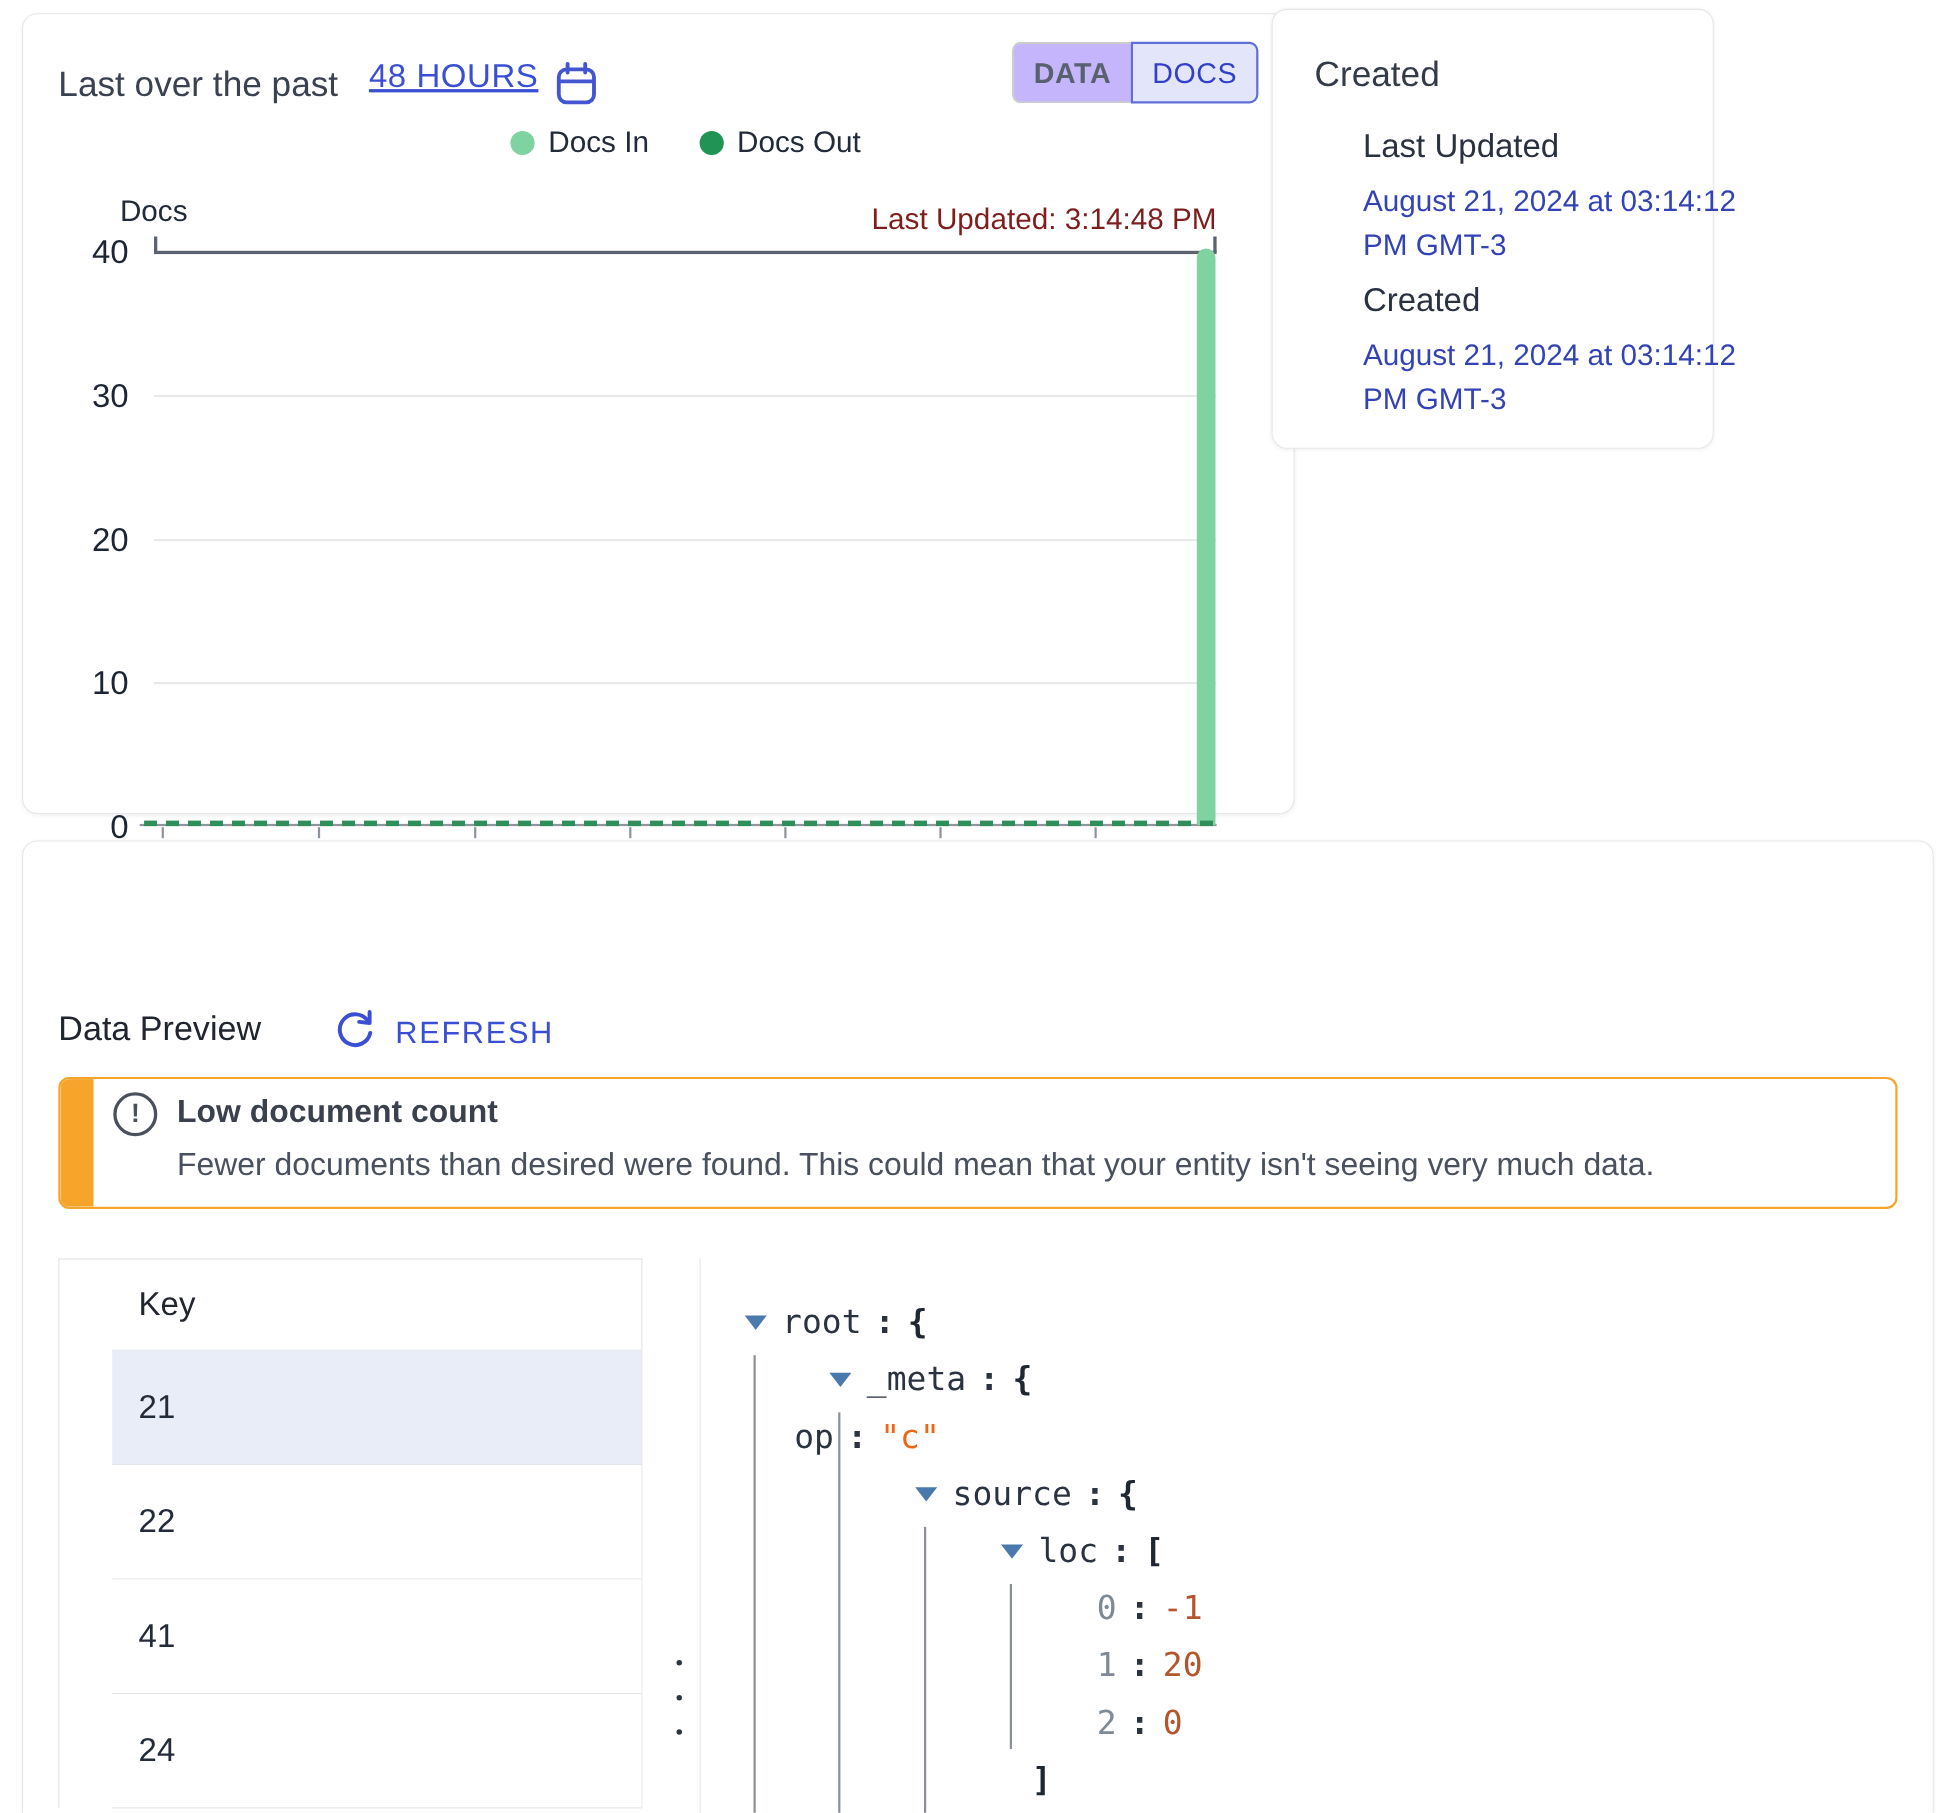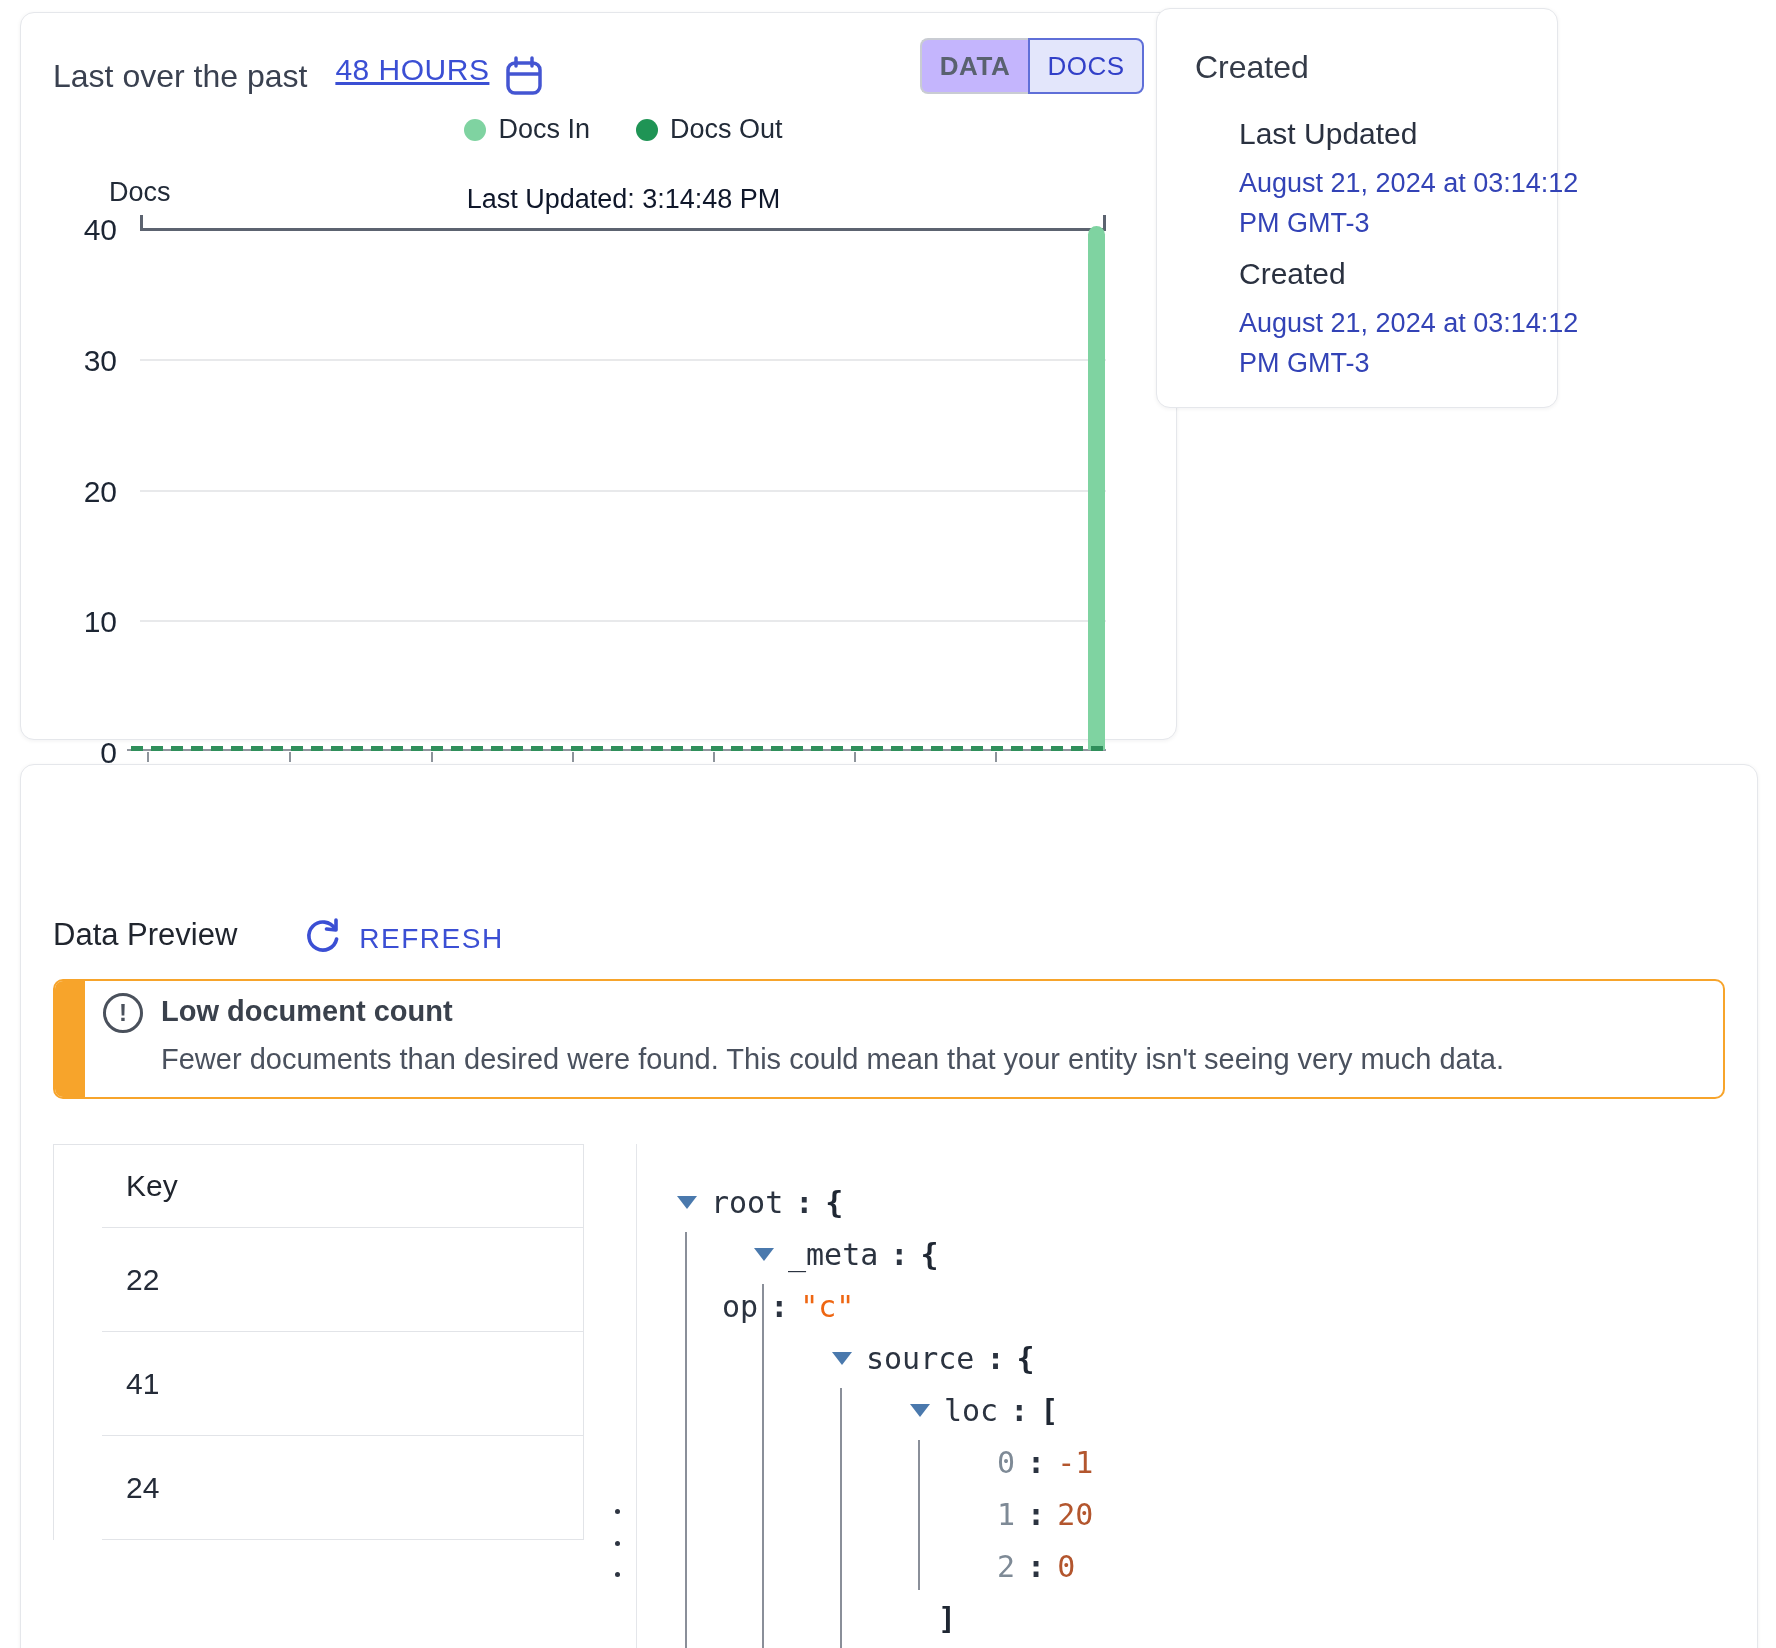--- a/index.html
+++ b/index.html
@@ -21,21 +21,21 @@
   .toggle-group{position:absolute;right:32px;top:25px;display:flex;}
   .toggle-btn{height:56px;display:flex;align-items:center;justify-content:center;font-size:26px;letter-spacing:.5px;cursor:pointer;box-sizing:border-box;}
   .toggle-data{width:108px;color:#59616f;background:#c4b5fd;border:2px solid #c9ccd3;border-right:none;border-radius:8px 0 0 8px;font-weight:bold;}
   .toggle-docs{width:116px;color:#3240c8;background:#e3e6fb;border:2px solid #5f6fd8;border-radius:0 8px 8px 0;font-weight:500;}
   .legend{position:absolute;left:120px;top:101px;width:965px;display:flex;justify-content:center;gap:46px;}
   .legend-item{display:flex;align-items:center;gap:12px;font-size:27px;color:#222b38;}
   .dot{width:22px;height:22px;border-radius:50%;}
   .dot-in{background:#7fd3a1;}
   .dot-out{background:#1f9455;}
   .axis-unit{position:absolute;left:88px;top:164px;font-size:27px;color:#222b38;}
-  .chart-title{position:absolute;left:120px;top:171px;width:965px;text-align:center;font-size:27px;color:#0f172a;}
+  .chart-title{position:absolute;left:120px;top:171px;width:965px;text-align:right;font-size:27px;color:#7f1d1d;}
   .plot{position:absolute;left:106px;top:215px;width:979px;height:523px;}
   .grid{position:absolute;left:13px;right:0;height:2px;background:#e8e9eb;}
   .topline{position:absolute;left:13px;right:0;top:0;height:3px;background:#5c6370;}
   .topline::before,.topline::after{content:"";position:absolute;top:-13px;width:3px;height:14px;background:#5c6370;}
   .topline::before{left:0;}
   .topline::after{right:0;}
   .baseline{position:absolute;left:0;right:0;bottom:0;height:2px;background:#8f959d;}
   .dashline{position:absolute;left:4px;right:0;bottom:0;height:5px;
     background:repeating-linear-gradient(90deg,#2f8f5b 0 12px,transparent 12px 20px);}
   .xtick{position:absolute;bottom:-11px;width:2px;height:10px;background:#8d939b;}
@@ -187,20 +187,21 @@
 
   <div class="warning">
     <div class="warn-bar"></div>
     <div class="warn-icon">!</div>
     <div class="warn-title">Low document count</div>
     <div class="warn-msg">Fewer documents than desired were found. This could mean that your entity isn't seeing very much data.</div>
   </div>
 
   <div class="key-table">
     <div class="key-header">Key</div>
+    <div class="key-row selected">21</div>
     <div class="key-row">22</div>
     <div class="key-row">41</div>
     <div class="key-row">24</div>
   </div>
 
   <div class="drag-handle">
       <i></i>
       <i></i>
       <i></i>
     </div>

